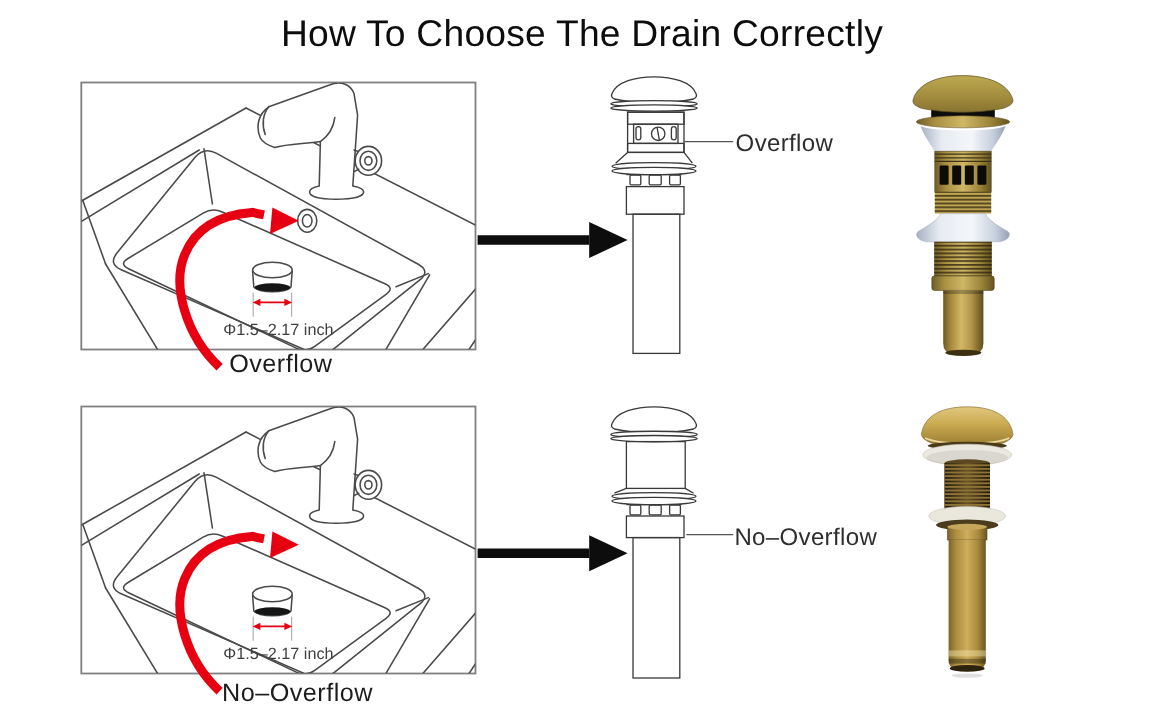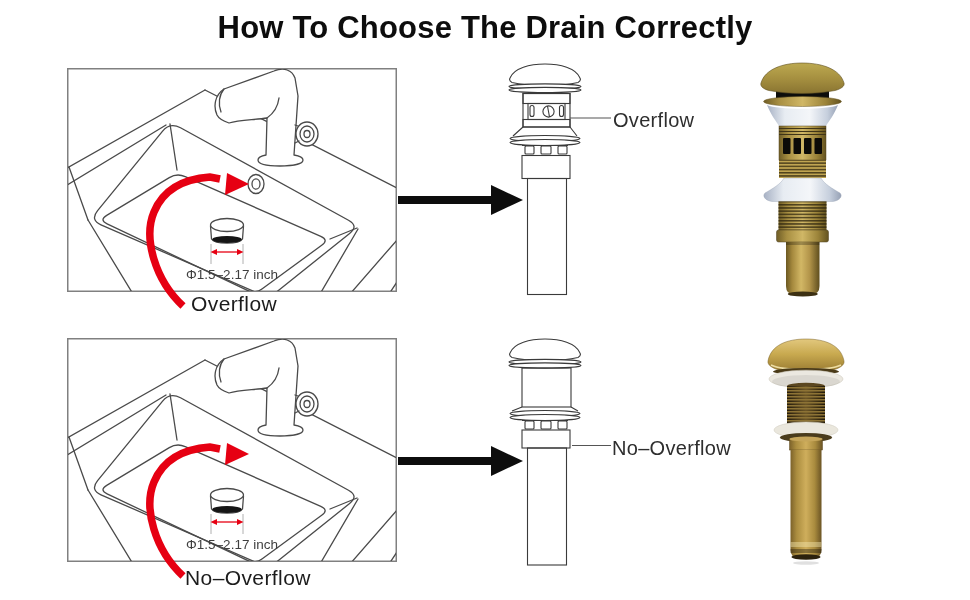--- a/index.html
+++ b/index.html
@@ -4,21 +4,21 @@
 <style>
   html,body { margin:0; padding:0; background:#ffffff; }
   #canvas {
     position:relative; width:970px; height:600px; margin:0 auto;
     background:#fff; overflow:hidden;
     font-family:"Liberation Sans", sans-serif;
   }
   .abs { position:absolute; }
   .title {
     left:0; right:0; top:10px; text-align:center;
-    font-size:31px; font-weight:700; color:var(--black,#111);
+    font-size:31px; font-weight:400; color:var(--black,#111);
     letter-spacing:0.2px;
   }
   
   .ln  { stroke:var(--line-gray,#4a4a4a); stroke-width:1.3; fill:none; stroke-linecap:round; stroke-linejoin:round; }
   .lnf { stroke:var(--line-gray,#4a4a4a); stroke-width:1.3; fill:#fff;  stroke-linecap:round; stroke-linejoin:round; }
   .dln { stroke:#3a3a3a; stroke-width:1.1; fill:none; }
   .dlf { stroke:#3a3a3a; stroke-width:1.1; fill:#fff; }
   .red-stroke { stroke:var(--arrow-red,#e60012); fill:none; }
   .red-fill   { fill:var(--arrow-red,#e60012); }
   .dim-text { font:13.5px "Liberation Sans", sans-serif; fill:var(--dim-text,#3f3f3f); }

